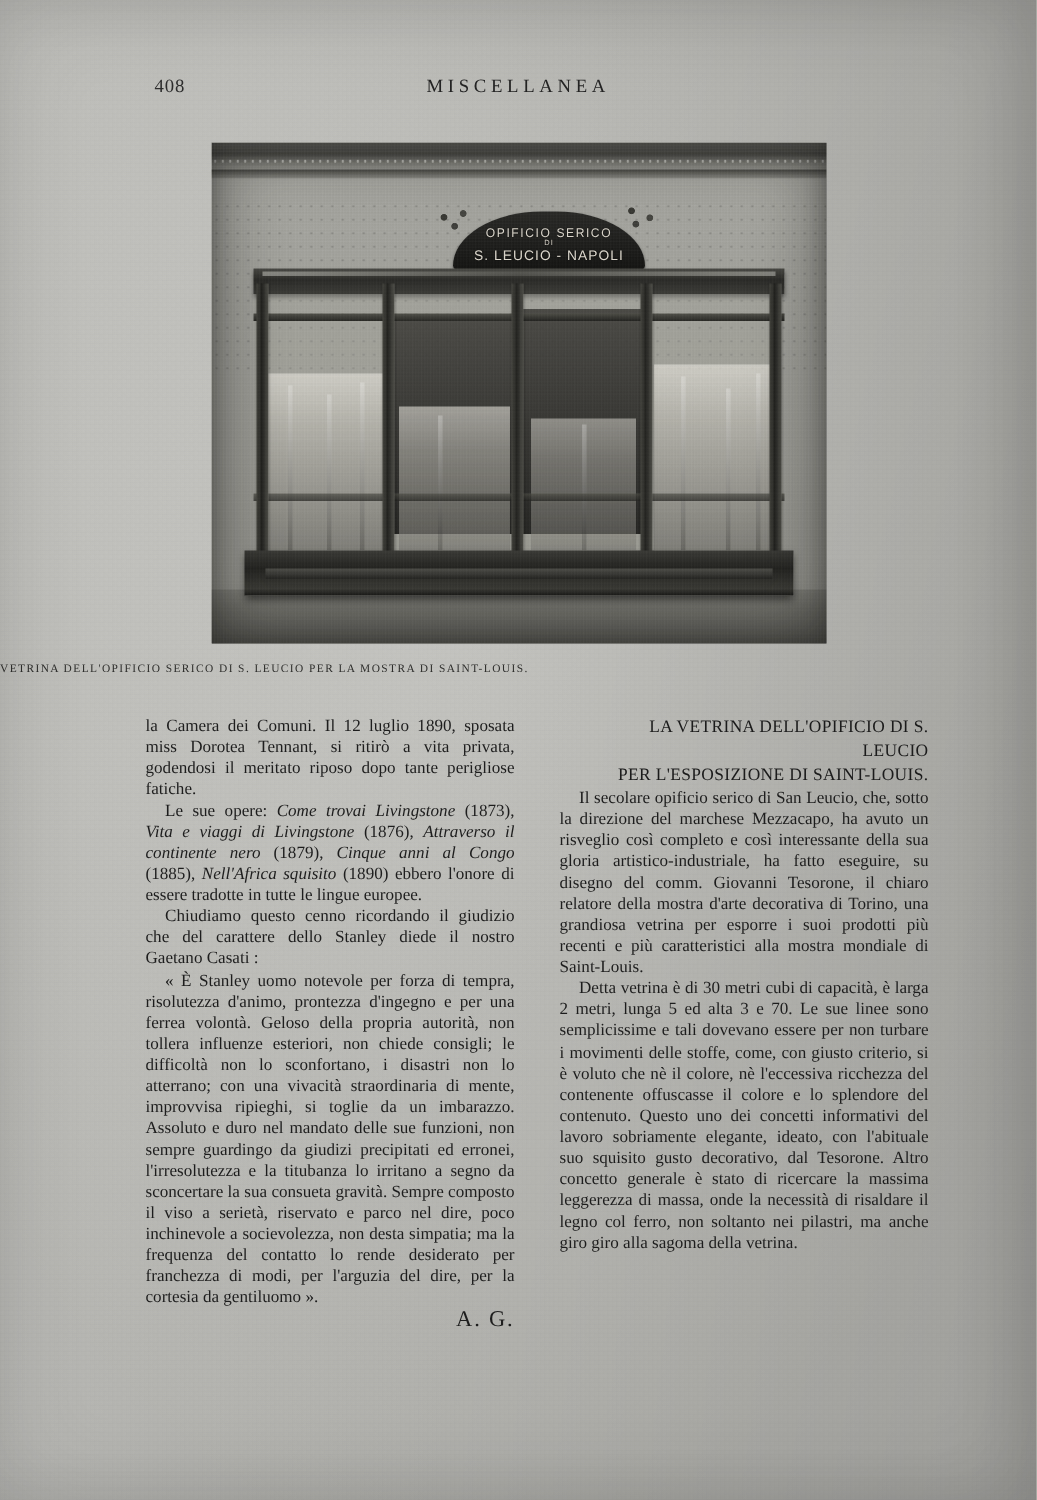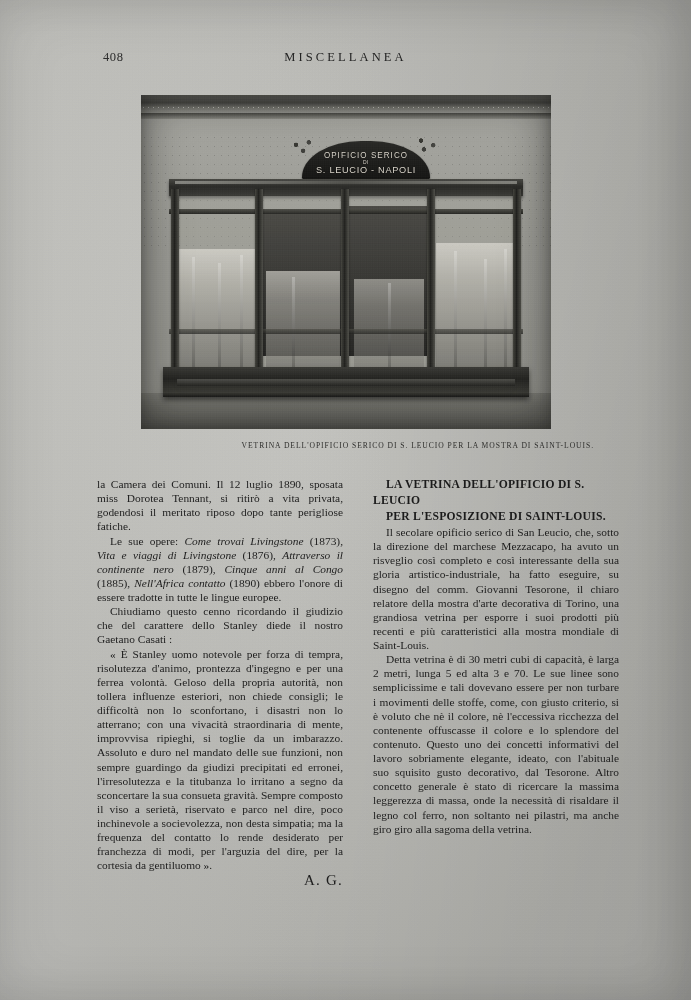--- a/index.html
+++ b/index.html
@@ -203,21 +203,21 @@
     position:absolute; inset:0; pointer-events:none; opacity:.5;
     background-image:
       repeating-linear-gradient(0deg, rgba(255,255,255,0.035) 0px, rgba(0,0,0,0.03) 1px, rgba(0,0,0,0) 2px),
       repeating-linear-gradient(90deg, rgba(255,255,255,0.03) 0px, rgba(0,0,0,0.028) 1px, rgba(0,0,0,0) 2px);
   }
 
   
   .caption {
     position:absolute;
     left: 0; top: 441px; width: 594px;
-    text-align:right;
+    text-align:left;
     font-size: 7.6px;
     letter-spacing: .95px;
     color: #2e2e2c;
     font-family: "Liberation Serif", serif;
   }
 
   
   .col {
     position: absolute;
     top: 477px;
@@ -229,28 +229,27 @@
     text-justify: inter-word;
   }
   .col-left  { left: 97px; }
   .col-right { left: 373px; }
 
   .col p { margin: 0; text-indent: 13px; }
   .col p.noindent { text-indent: 0; }
   .col i { font-style: italic; }
 
   .arttitle {
-    text-align: left;
+    text-align: right;
     font-size: 11.6px;
     line-height: 16px;
     letter-spacing: .25px;
     margin: 0 0 6px 0;
     text-indent: 0;
     color: #1b1b1b;
-    font-weight: bold;
   }
   .arttitle .l2 { display:block; }
 
   .signature {
     text-align: right;
     margin-top: 5px;
     margin-right: 26px;
     text-indent: 0;
     letter-spacing: 1.2px;
     font-size: 15px;
@@ -328,21 +327,21 @@
 
       <div class="vignette"></div>
       <div class="plate-noise"></div>
     </div>
   </div>
 
   <div class="caption">VETRINA DELL'OPIFICIO SERICO DI S. LEUCIO PER LA MOSTRA DI SAINT-LOUIS.</div>
 
   <div class="col col-left">
     <p class="noindent">la Camera dei Comuni. Il 12 luglio 1890, sposata miss Dorotea Tennant, si ritirò a vita privata, godendosi il meritato riposo dopo tante perigliose fatiche.</p>
-    <p><span>Le sue opere: </span><i>Come trovai Livingstone</i><span> (1873), </span><i>Vita e viaggi di Livingstone</i><span> (1876), </span><i>Attraverso il continente nero</i><span> (1879), </span><i>Cinque anni al Congo</i><span> (1885), </span><i>Nell'Africa contatto</i><span> (1890) ebbero l'onore di essere tradotte in tutte le lingue europee.</span></p>
+    <p><span>Le sue opere: </span><i>Come trovai Livingstone</i><span> (1873), </span><i>Vita e viaggi di Livingstone</i><span> (1876), </span><i>Attraverso il continente nero</i><span> (1879), </span><i>Cinque anni al Congo</i><span> (1885), </span><i>Nell'Africa squisito</i><span> (1890) ebbero l'onore di essere tradotte in tutte le lingue europee.</span></p>
     <p>Chiudiamo questo cenno ricordando il giudizio che del carattere dello Stanley diede il nostro Gaetano Casati :</p>
     <p>« È Stanley uomo notevole per forza di tempra, risolutezza d'animo, prontezza d'ingegno e per una ferrea volontà. Geloso della propria autorità, non tollera influenze esteriori, non chiede consigli; le difficoltà non lo sconfortano, i disastri non lo atterrano; con una vivacità straordinaria di mente, improvvisa ripieghi, si toglie da un imbarazzo. Assoluto e duro nel mandato delle sue funzioni, non sempre guardingo da giudizi precipitati ed erronei, l'irresolutezza e la titubanza lo irritano a segno da sconcertare la sua consueta gravità. Sempre composto il viso a serietà, riservato e parco nel dire, poco inchinevole a socievolezza, non desta simpatia; ma la frequenza del contatto lo rende desiderato per franchezza di modi, per l'arguzia del dire, per la cortesia da gentiluomo ».</p>
     <p class="signature">A. G.</p>
   </div>
 
   <div class="col col-right">
     <p class="arttitle"><span class="l1">LA VETRINA DELL'OPIFICIO DI S. LEUCIO</span><span class="l2">PER L'ESPOSIZIONE DI SAINT-LOUIS.</span></p>
     <p>Il secolare opificio serico di San Leucio, che, sotto la direzione del marchese Mezzacapo, ha avuto un risveglio così completo e così interessante della sua gloria artistico-industriale, ha fatto eseguire, su disegno del comm. Giovanni Tesorone, il chiaro relatore della mostra d'arte decorativa di Torino, una grandiosa vetrina per esporre i suoi prodotti più recenti e più caratteristici alla mostra mondiale di Saint-Louis.</p>
     <p>Detta vetrina è di 30 metri cubi di capacità, è larga 2 metri, lunga 5 ed alta 3 e 70. Le sue linee sono semplicissime e tali dovevano essere per non turbare i movimenti delle stoffe, come, con giusto criterio, si è voluto che nè il colore, nè l'eccessiva ricchezza del contenente offuscasse il colore e lo splendore del contenuto. Questo uno dei concetti informativi del lavoro sobriamente elegante, ideato, con l'abituale suo squisito gusto decorativo, dal Tesorone. Altro concetto generale è stato di ricercare la massima leggerezza di massa, onde la necessità di risaldare il legno col ferro, non soltanto nei pilastri, ma anche giro giro alla sagoma della vetrina.</p>
   </div>

